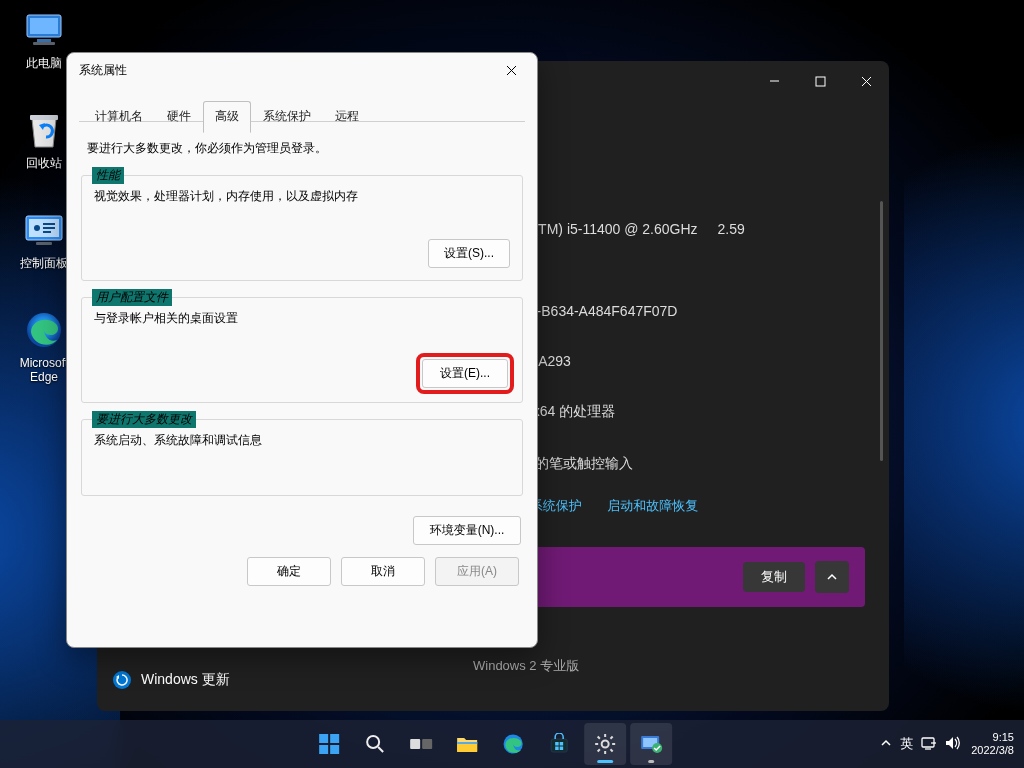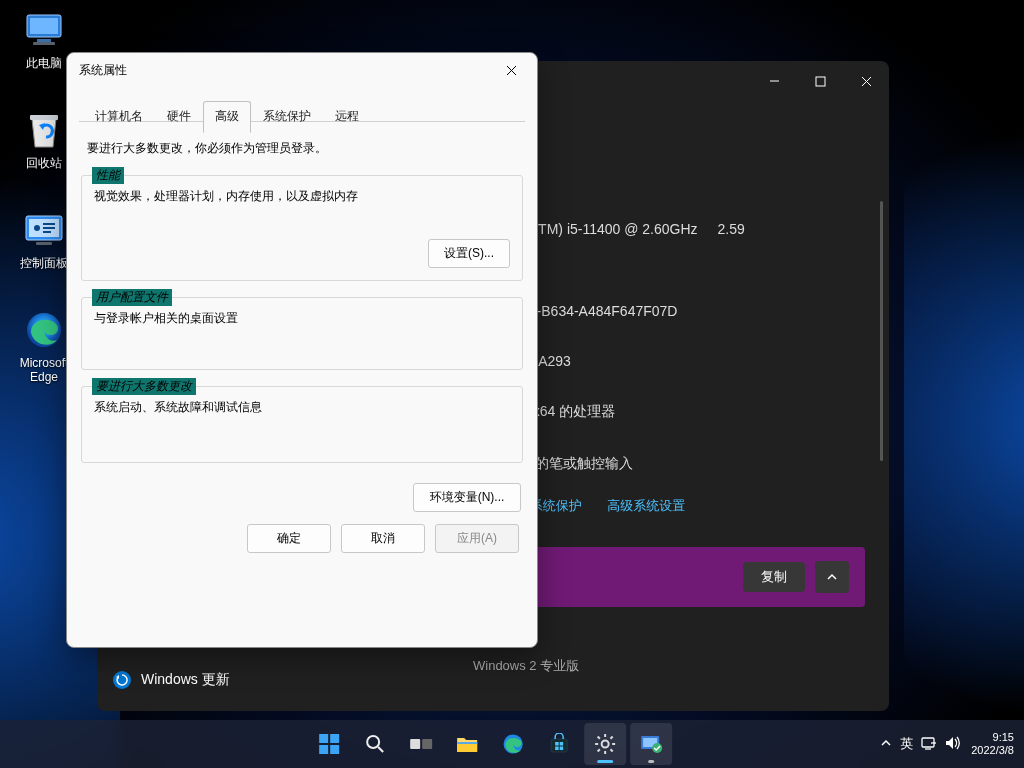--- a/index.html
+++ b/index.html
@@ -172,21 +172,21 @@
       <div class="spec-row">80FE-4C04-B634-A484F647F07D</div>
       <div style="height:22px"></div>
       <div class="spec-row">00-00000-AA293</div>
       <div style="height:22px"></div>
       <div class="spec-row">系统, 基于 x64 的处理器</div>
       <div style="height:22px"></div>
       <div class="spec-row">于此显示器的笔或触控输入</div>
       <div class="links-row">
         <a href="#">工作组</a>
         <a href="#">系统保护</a>
-        <a href="#">高级系统设置</a>
+        <a href="#">启动和故障恢复</a>
       </div>
       <div class="card-row">
         <div class="left">规格</div>
         <div style="display:flex; align-items:center;">
           <button class="copy-btn">复制</button>
           <button class="chev-btn">
               <svg width="12" height="12">
                 <polyline points="2,8 6,4 10,8" fill="none" stroke="#fff" stroke-width="1.5"></polyline>
               </svg>
             </button>
@@ -235,20 +235,25 @@
       <div class="legend">性能</div>
       <div class="desc">视觉效果，处理器计划，内存使用，以及虚拟内存</div>
       <div class="btn-row-right">
           <button class="btn">设置(S)...</button>
         </div>
     </div>
 
     <div class="group g-userprof">
       <div class="legend">用户配置文件</div>
       <div class="desc">与登录帐户相关的桌面设置</div>
+      <div class="btn-row-right">
+        <span class="highlight-red">
+          <button class="btn" style="min-width:86px">设置(E)...</button>
+        </span>
+      </div>
     </div>
 
     <div class="group">
       <div class="legend">要进行大多数更改</div>
       <div class="desc">系统启动、系统故障和调试信息</div>
     </div>
 
     <div class="env-row">
         <button class="btn" style="min-width:108px">环境变量(N)...</button>
       </div>

